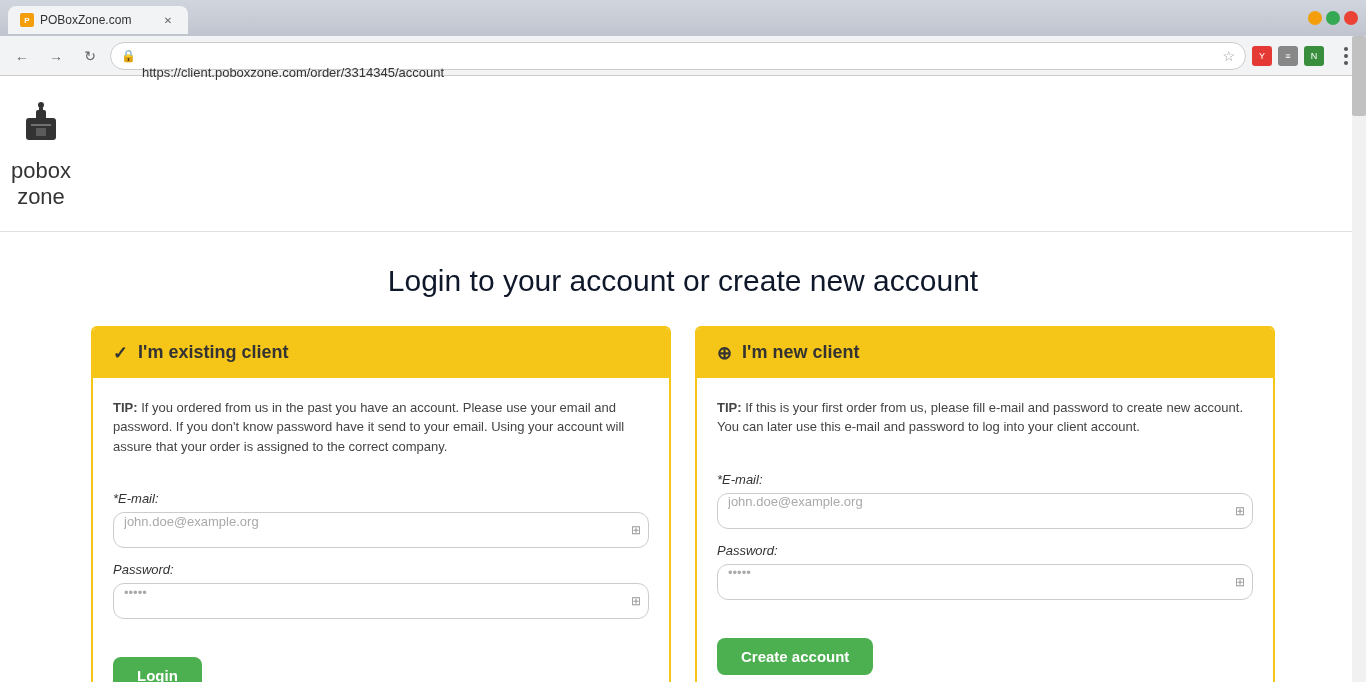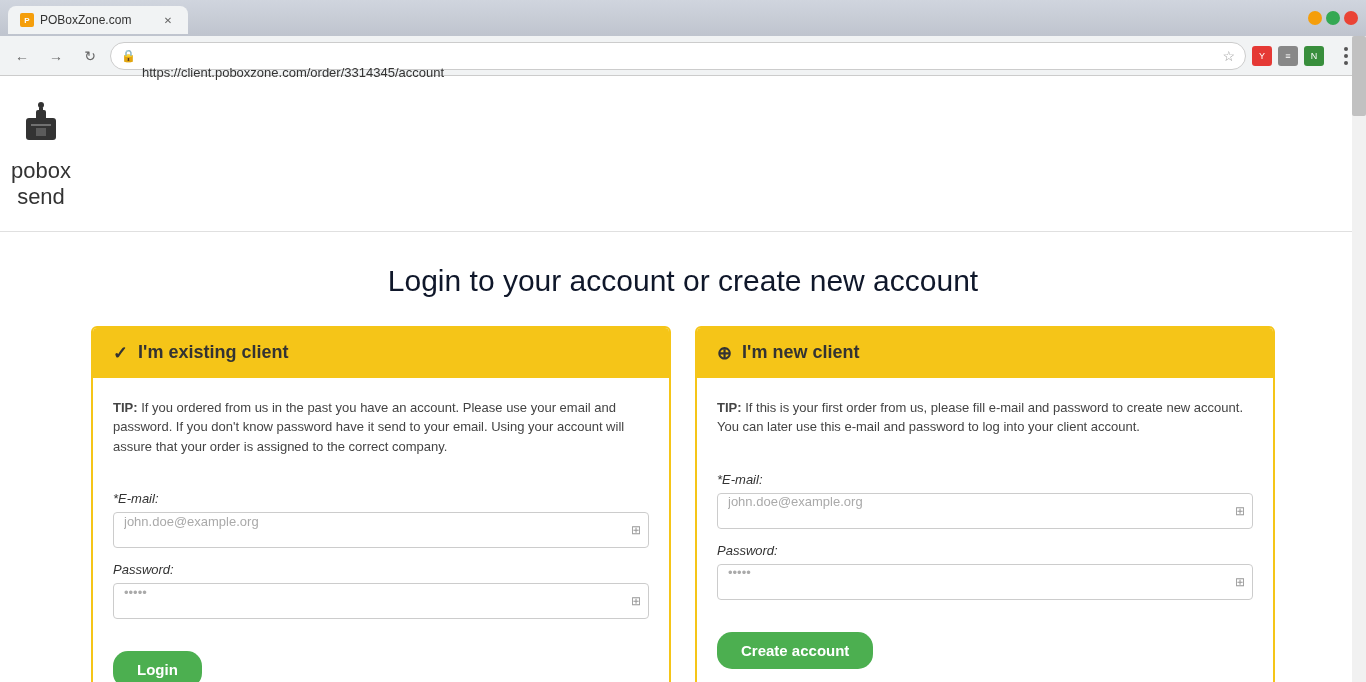--- a/index.html
+++ b/index.html
@@ -277,21 +277,21 @@
     .input-wrapper {
       position: relative;
       display: flex;
       align-items: center;
     }
 
     .form-input {
       width: 100%;
       height: 36px;
       border: 1px solid #ccc;
-      border-radius: 4px;
+      border-radius: 11px;
       padding: 0 36px 18px 10px;
       font-size: 13px;
       color: #333;
       outline: none;
     }
 
     .form-input::placeholder {
       color: #aaa;
     }
 
@@ -299,27 +299,27 @@
       position: absolute;
       right: 8px;
       color: #999;
       font-size: 12px;
     }
 
     .action-btn {
       display: inline-block;
       padding: 10px 24px;
       border: none;
-      border-radius: 15px;
+      border-radius: 8px;
       font-size: 15px;
       font-weight: bold;
       cursor: pointer;
       color: white;
       background: #4caf50;
-      margin-top: 18px;
+      margin-top: 24px;
     }
 
     
     .scrollbar-area {
       position: fixed;
       right: 0;
       top: 36px;
       bottom: 0;
       width: 14px;
       background: #f1f1f1;
@@ -387,21 +387,21 @@
           <rect x="15" y="18" width="30" height="22" rx="3" fill="#333"></rect>
           <rect x="25" y="10" width="10" height="12" rx="2" fill="#333"></rect>
           <rect x="28" y="7" width="4" height="6" rx="1" fill="#333"></rect>
           <circle cx="30" cy="5" r="3" fill="#333"></circle>
           <rect x="20" y="24" width="20" height="2" fill="white" opacity="0.3"></rect>
           <rect x="25" y="28" width="10" height="8" fill="white" opacity="0.2"></rect>
         </svg>
       </div>
       <div class="logo-text">
         <span>pobox</span><br>
-        <span>send</span>
+        <span>zone</span>
       </div>
     </div>
   </div>
 
   <h1 class="page-title">Login to your account or create new account</h1>
 
   <div class="panels-container">
 
     <div class="panel">
       <div class="panel-header">

